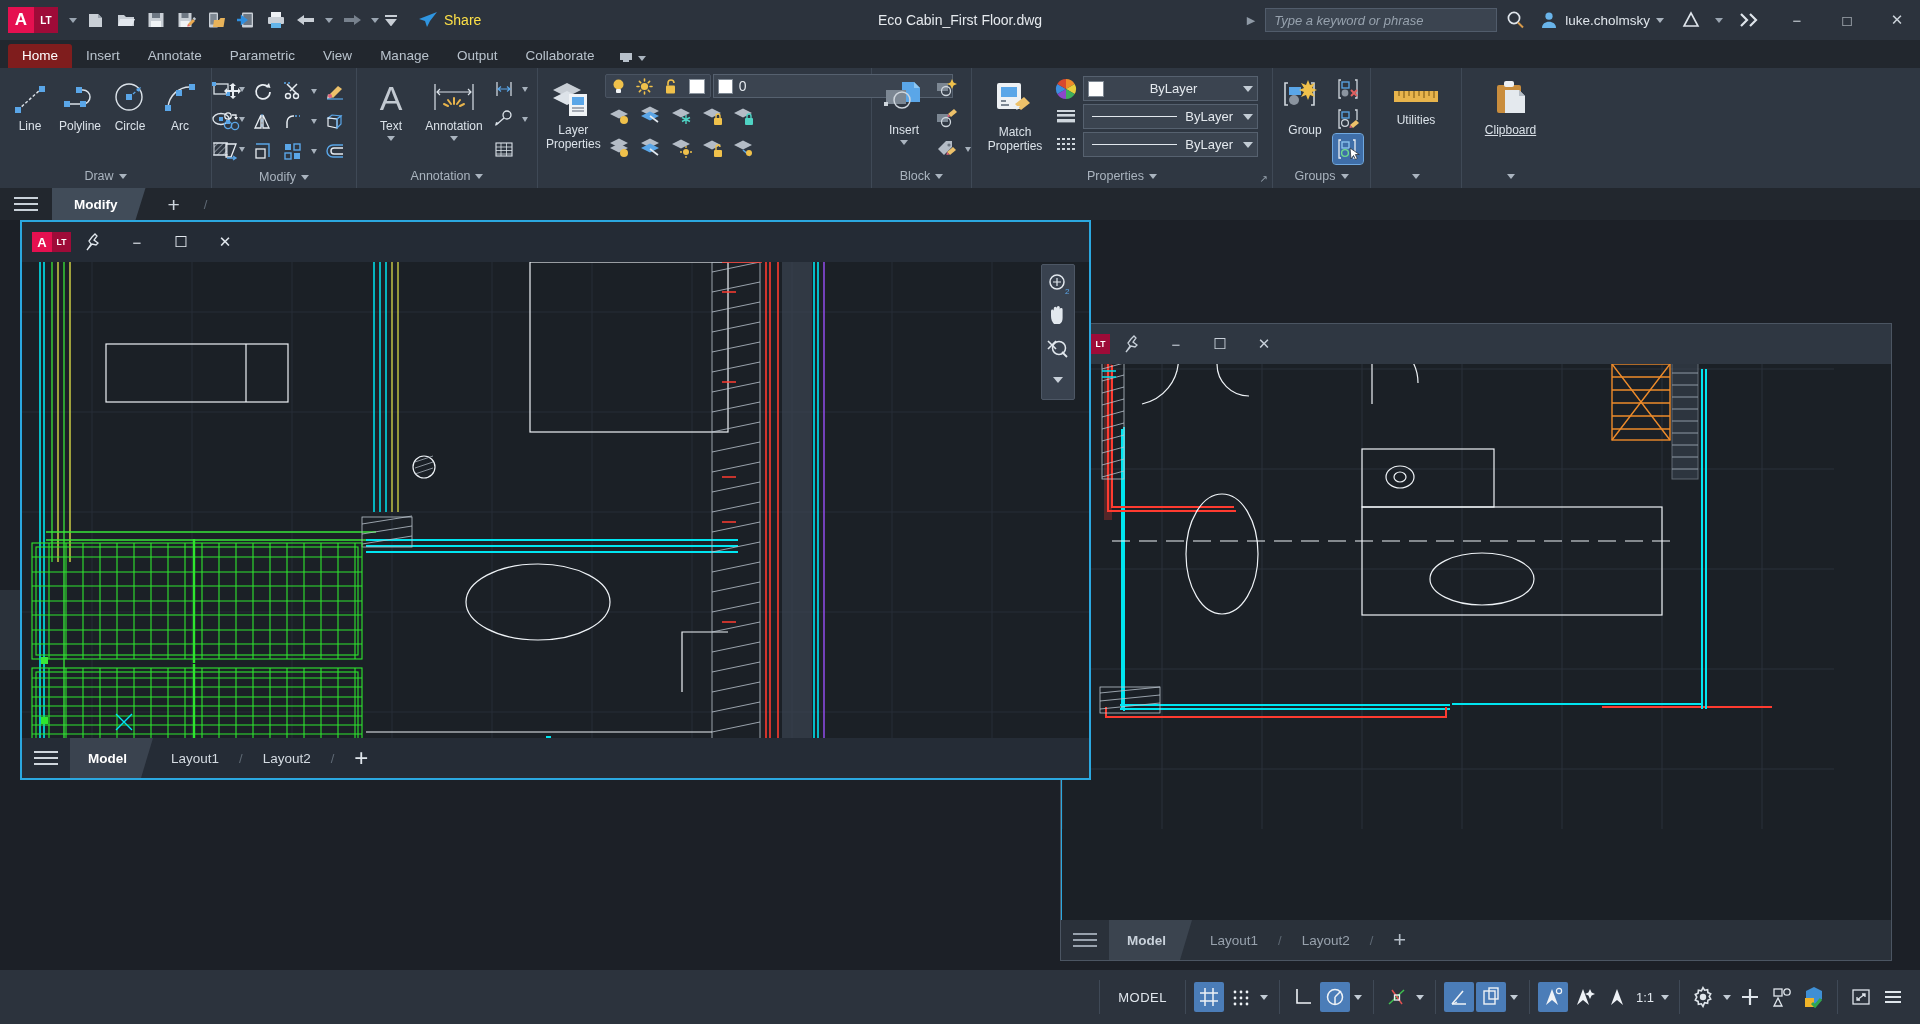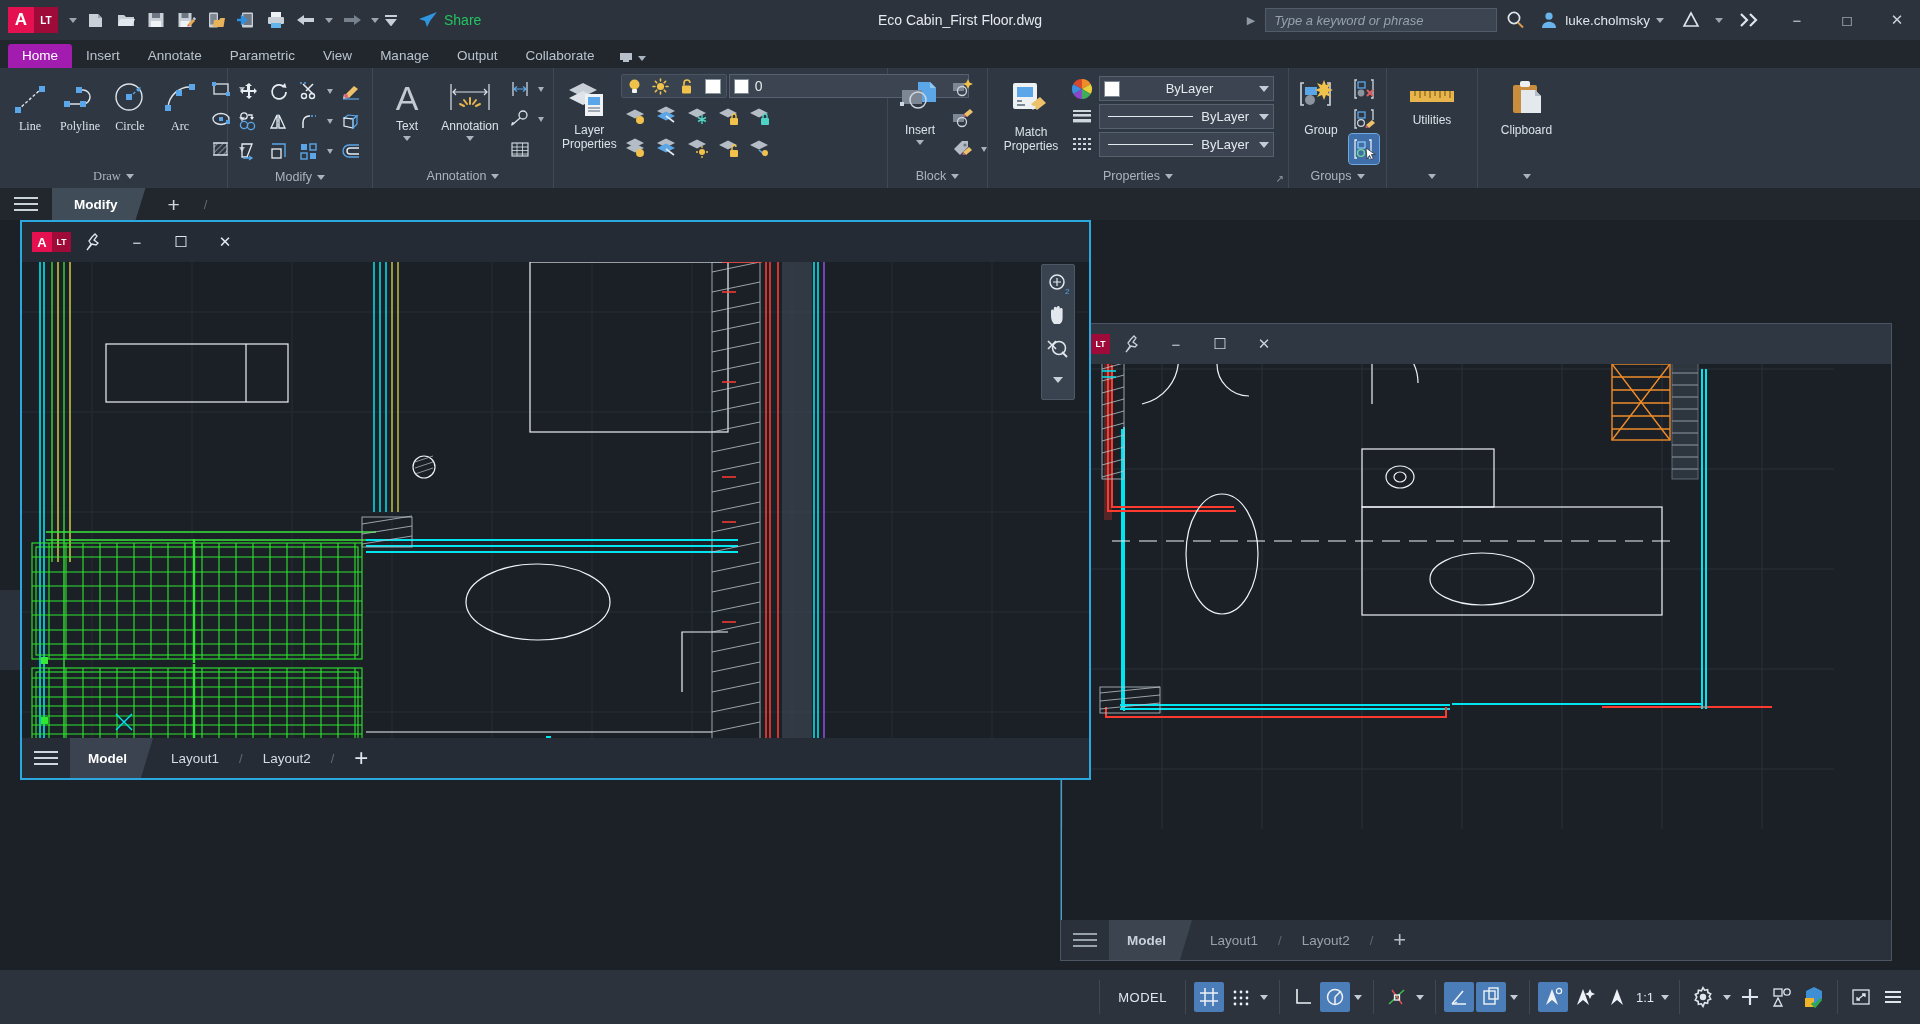--- a/index.html
+++ b/index.html
@@ -30,21 +30,21 @@
     background:#9e0b38; color:#fff; font-weight:bold; font-size:10px;
     width:24px; height:26px; display:flex; align-items:center; justify-content:center;
   }
   .qbtn {
     width:28px; height:30px; display:flex; align-items:center; justify-content:center;
     cursor:pointer; border-radius:2px;
   }
   .caret { width:14px; height:30px; display:flex; align-items:center; justify-content:center; cursor:pointer;}
   .caret i { border-left:4px solid transparent;border-right:4px solid transparent;border-top:5px solid #9aa5b1; display:block;}
   .share { display:flex; align-items:center; gap:6px; margin-left:10px; cursor:pointer; padding:4px 8px; border-radius:3px;}
-  .share span { color:#22c55e; font-size:14px;}
+  .share span { color:#fde047; font-size:14px;}
   .doctitle {
     position:absolute; left:0; right:0; text-align:center; font-size:14px; color:#e6eaee;
     pointer-events:none;
   }
   .tright { margin-left:auto; display:flex; align-items:center; gap:4px; padding-right:0px;}
   .searchbox {
     width:232px; height:24px; background:#3b4450; border:1px solid #4b5costume;
     border:1px solid #515c6b;
     display:flex; align-items:center; padding:0 8px;
     font-style:italic; color:#97a2ae; font-size:13px;
@@ -52,21 +52,21 @@
   .arrowbtn{ color:#8f9aa6; font-size:11px; padding:0 6px; cursor:pointer;}
   .user { display:flex; align-items:center; gap:6px; padding:0 6px; cursor:pointer; font-size:13.5px; color:#dfe5eb;}
   .wbtn { width:46px;height:40px;display:flex;align-items:center;justify-content:center;cursor:pointer;color:#cdd4db;font-size:15px;}
 
   
   #ribbontabs { height:28px; background:#22272e; display:flex; align-items:flex-end; padding-left:8px; }
   .rtab {
     padding:4px 14px 5px; font-size:13.5px; color:#b9c3cd; cursor:pointer;
     border-radius:3px 3px 0 0;
   }
-  .rtab.active { background:#a21caf; color:#ffffff; }
+  .rtab.active { background:#7f1d1d; color:#ffffff; }
   .tabdrop{ display:flex;align-items:center;gap:3px;padding:2px 8px;cursor:pointer;}
 
   
   #ribbon { height:120px; background:#2f3742; display:flex; position:relative; }
   .panel { display:flex; flex-direction:column; position:relative; border-right:1px solid #3f4956; }
   .panel-body { flex:1; display:flex; align-items:flex-start; padding:6px 6px 0; gap:2px;}
   .panel-label {
     height:24px; display:flex; align-items:center; justify-content:center; gap:5px;
     font-size:12.5px; color:#aab4bf;
   }
@@ -301,21 +301,21 @@
     <svg width="18" height="16" viewBox="0 0 18 16">
         <rect x="3" y="3" width="12" height="7" fill="#b7c0ca"></rect>
         <rect x="6" y="10" width="6" height="2" fill="#b7c0ca"></rect>
       </svg>
     <i style="border-left:4px solid transparent;border-right:4px solid transparent;border-top:5px solid #aab4bf;"></i>
   </div>
 </div>
 
 <div id="ribbon">
 
-  <div class="panel" style="width:228px;font-family:Liberation Serif, serif;">
+  <div class="panel" style="width:212px;">
     <div class="panel-body">
       <div class="bigbtn">
         <span class="ico">
           <svg width="44" height="40" viewBox="0 0 44 40">
               <path d="M10 32L33 11" stroke="#dbe2e9" stroke-width="1.4" stroke-dasharray="3 2"></path>
               <rect x="7" y="29" width="6" height="6" fill="#5aa6e8"></rect>
               <rect x="31" y="8" width="6" height="6" fill="#5aa6e8"></rect>
             </svg>
         </span>
         <span class="lbl">Line</span>
@@ -901,21 +901,21 @@
         <span class="lbl">Utilities</span>
       </div>
     </div>
     <div class="panel-label">
       <span class="tri"></span>
     </div>
   </div>
 
   <div class="panel" style="width:97px;border-right:none;">
     <div class="panel-body" style="justify-content:center;padding-top:6px;">
-      <div class="bigbtn wide" style="width:86px;">
+      <div class="bigbtn wide" style="width:86px;text-decoration:underline;">
         <span class="ico">
           <svg width="50" height="44" viewBox="0 0 50 44">
               <rect x="11" y="7" width="24" height="28" rx="2" fill="#c98d3d"></rect>
               <rect x="18" y="3" width="10" height="6" rx="2" fill="#eef1f4"></rect>
               <path d="M19 12h14l6 6v17H19z" fill="#e4e9ee"></path>
               <path d="M33 12l6 6h-6z" fill="#b5bdc6"></path>
             </svg>
         </span>
         <span class="lbl">Clipboard</span>
       </div>

